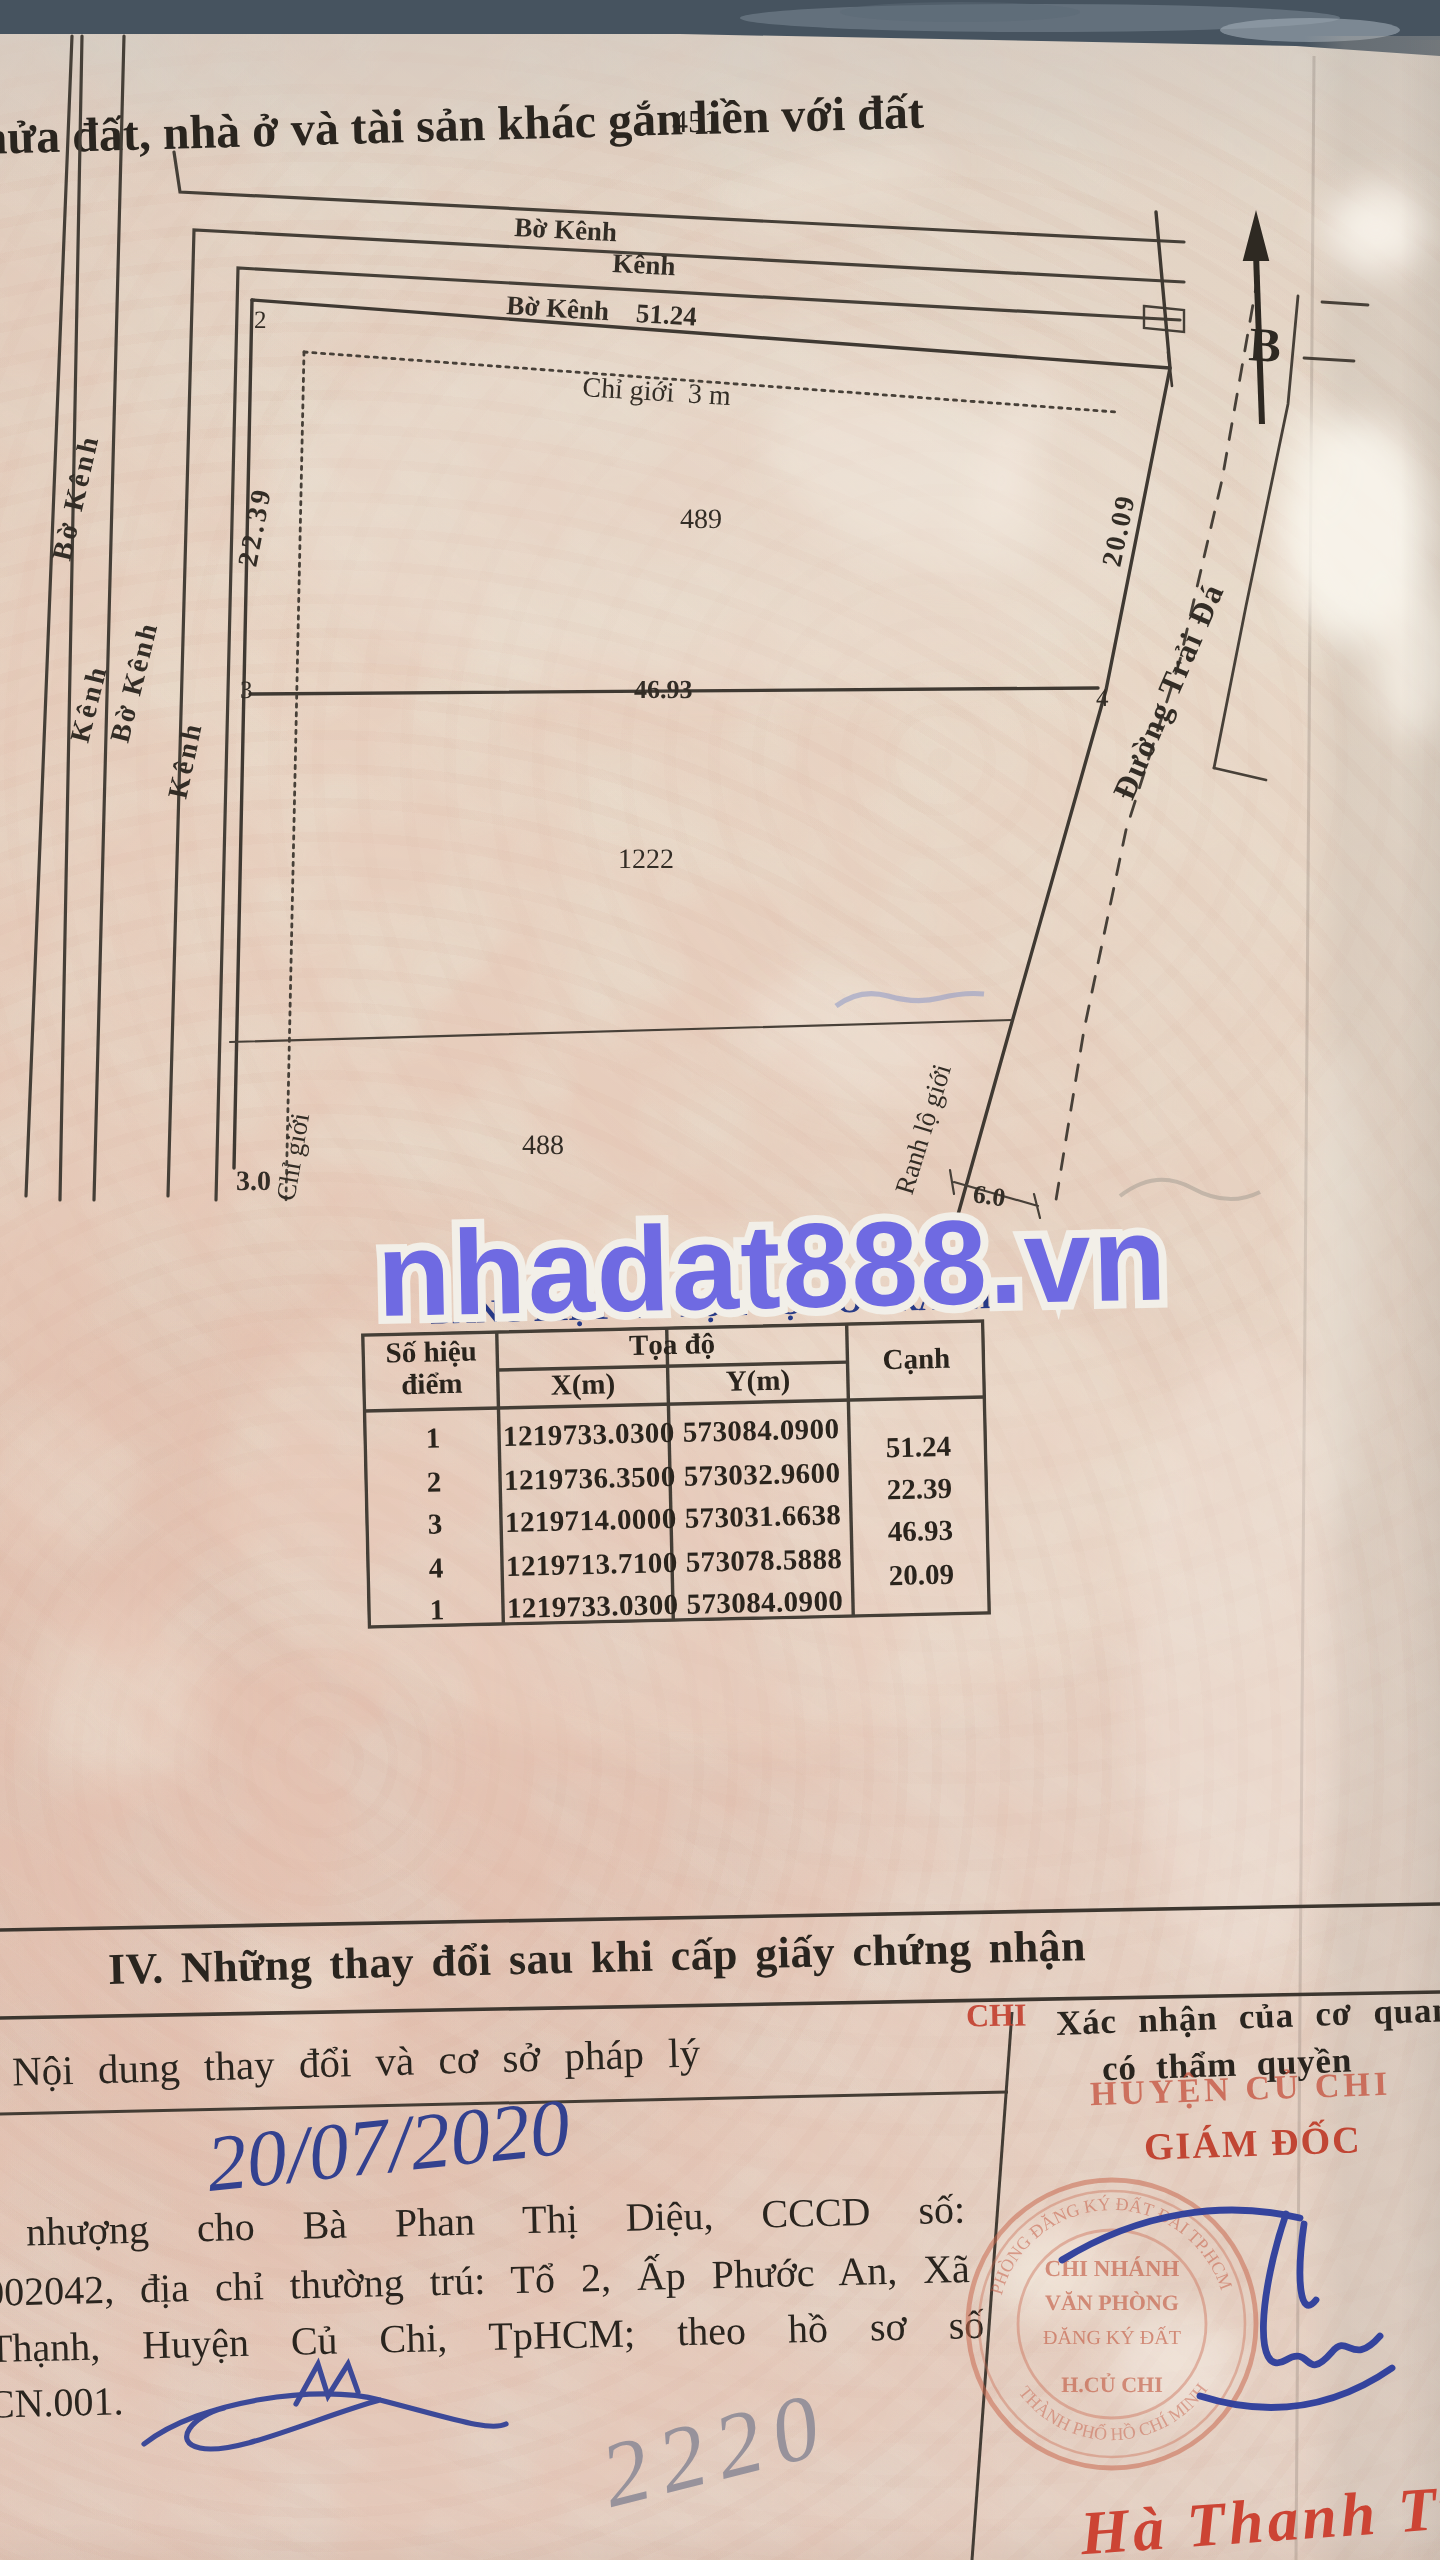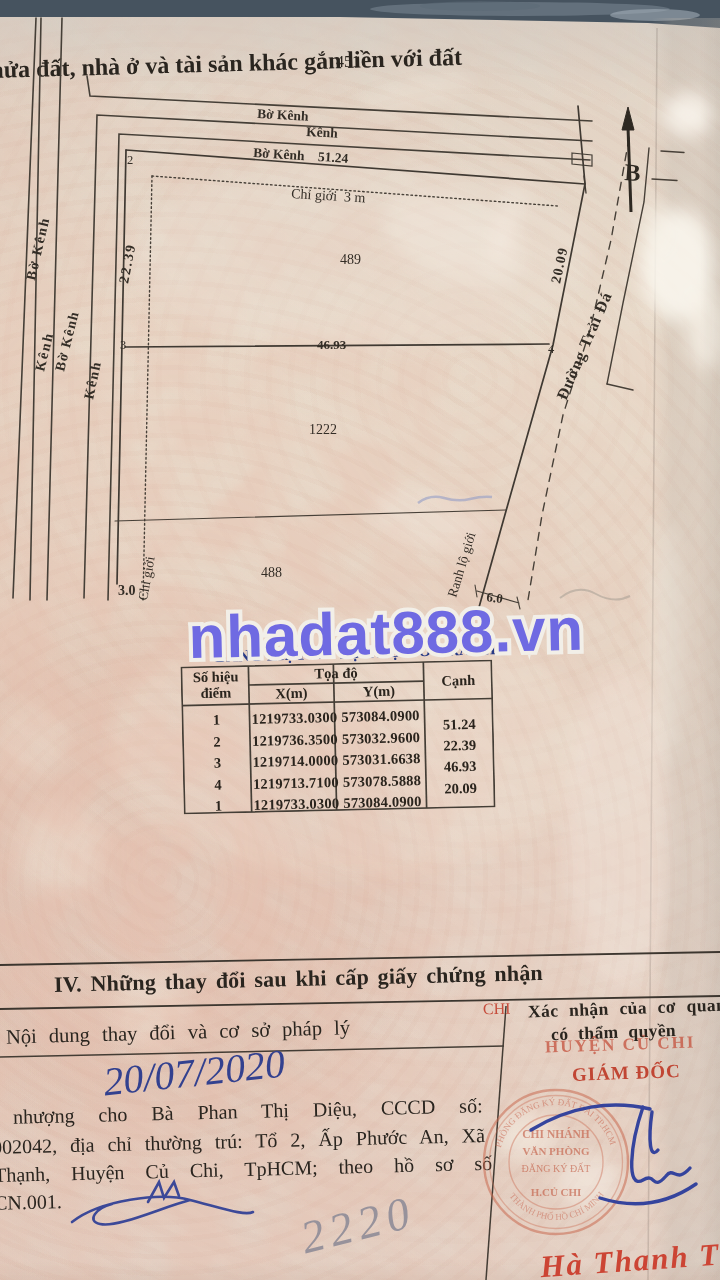--- a/index.html
+++ b/index.html
@@ -247,21 +247,21 @@
     <line x1="506" y1="1006" x2="486" y2="1280" stroke="#433c34" stroke-width="1.5"></line>
   </svg>
 
   <div class="abs doc" style="left:54px;top:966px;font-size:22px;font-weight:bold;transform:rotate(-1.4deg);white-space:nowrap;word-spacing:3px;letter-spacing:.2px;">IV. Những thay đổi sau khi cấp giấy chứng nhận</div>
 
   <div class="abs doc" style="left:6px;top:1021px;font-size:20.5px;transform:rotate(-1.6deg);white-space:nowrap;word-spacing:7px;">Nội dung thay đổi và cơ sở pháp lý</div>
 
   <div class="abs doc" style="left:528px;top:998px;font-size:17.5px;transform:rotate(-2deg);white-space:nowrap;font-weight:bold;word-spacing:6px;letter-spacing:.4px;">Xác nhận của cơ quan</div>
   <div class="abs doc" style="left:551px;top:1022px;font-size:17.5px;transform:rotate(-2deg);white-space:nowrap;font-weight:bold;word-spacing:5px;letter-spacing:.4px;">có thẩm quyền</div>
 
-  <div class="abs" style="left:483px;top:1000px;font-size:16px;font-weight:normal;color:#c33f2e;transform:rotate(-1deg);opacity:.9;">CHI</div>
+  <div class="abs" style="left:483px;top:1000px;font-size:16px;font-weight:bold;color:#c33f2e;transform:rotate(-1deg);opacity:.9;">CHI</div>
 
   <div class="abs" style="left:545px;top:1035px;font-size:17px;font-weight:bold;color:#c4503c;transform:rotate(-2deg);opacity:.75;letter-spacing:2px;white-space:nowrap;">HUYỆN CỦ CHI</div>
 
   <div class="abs" style="left:572px;top:1062px;font-size:19px;font-weight:bold;color:#bf3f2d;transform:rotate(-2deg);opacity:.95;letter-spacing:1px;white-space:nowrap;">GIÁM ĐỐC</div>
 
   <div class="abs" style="left:103px;top:1049px;font-size:40px;font-style:italic;color:#33418f;transform:rotate(-6deg);white-space:nowrap;letter-spacing:0px;">20/07/2020</div>
 
   <div class="abs doc" style="left:13px;top:1100px;font-size:20px;transform:rotate(-1.4deg);white-space:nowrap;word-spacing:19px;">nhượng cho Bà Phan Thị Diệu, CCCD số:</div>
 
   <div class="abs doc" style="left:-8px;top:1130px;font-size:20px;transform:rotate(-1.4deg);white-space:nowrap;word-spacing:8px;">002042, địa chỉ thường trú: Tổ 2, Ấp Phước An, Xã</div>

